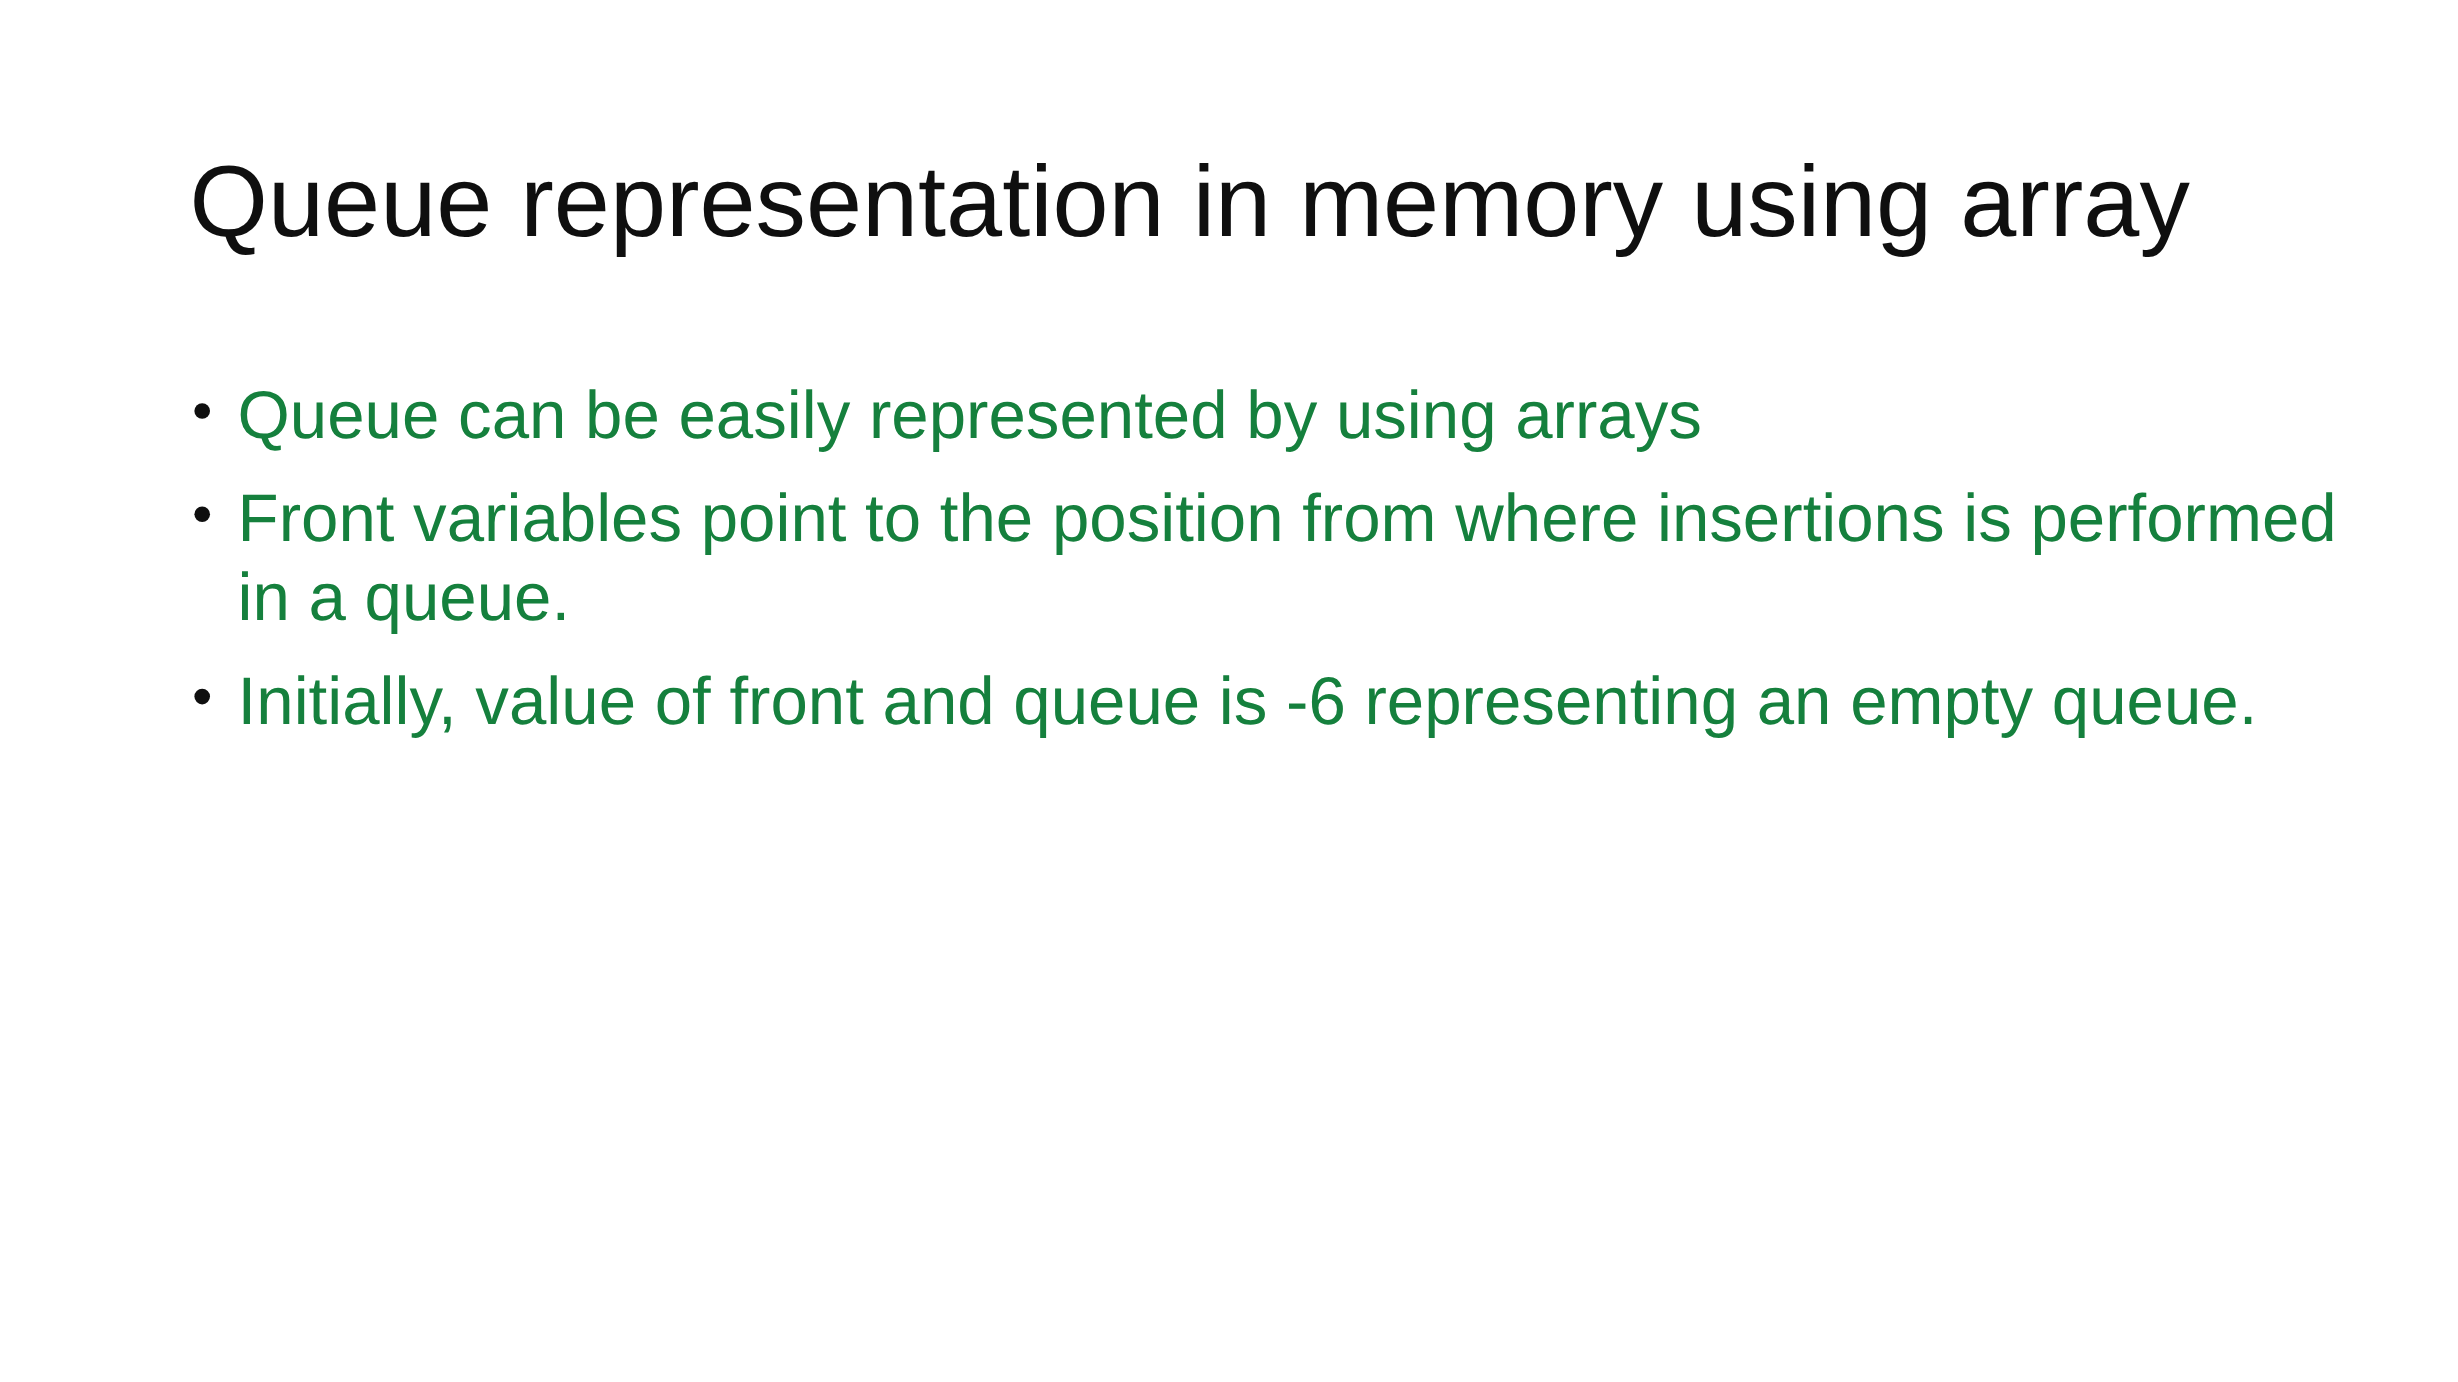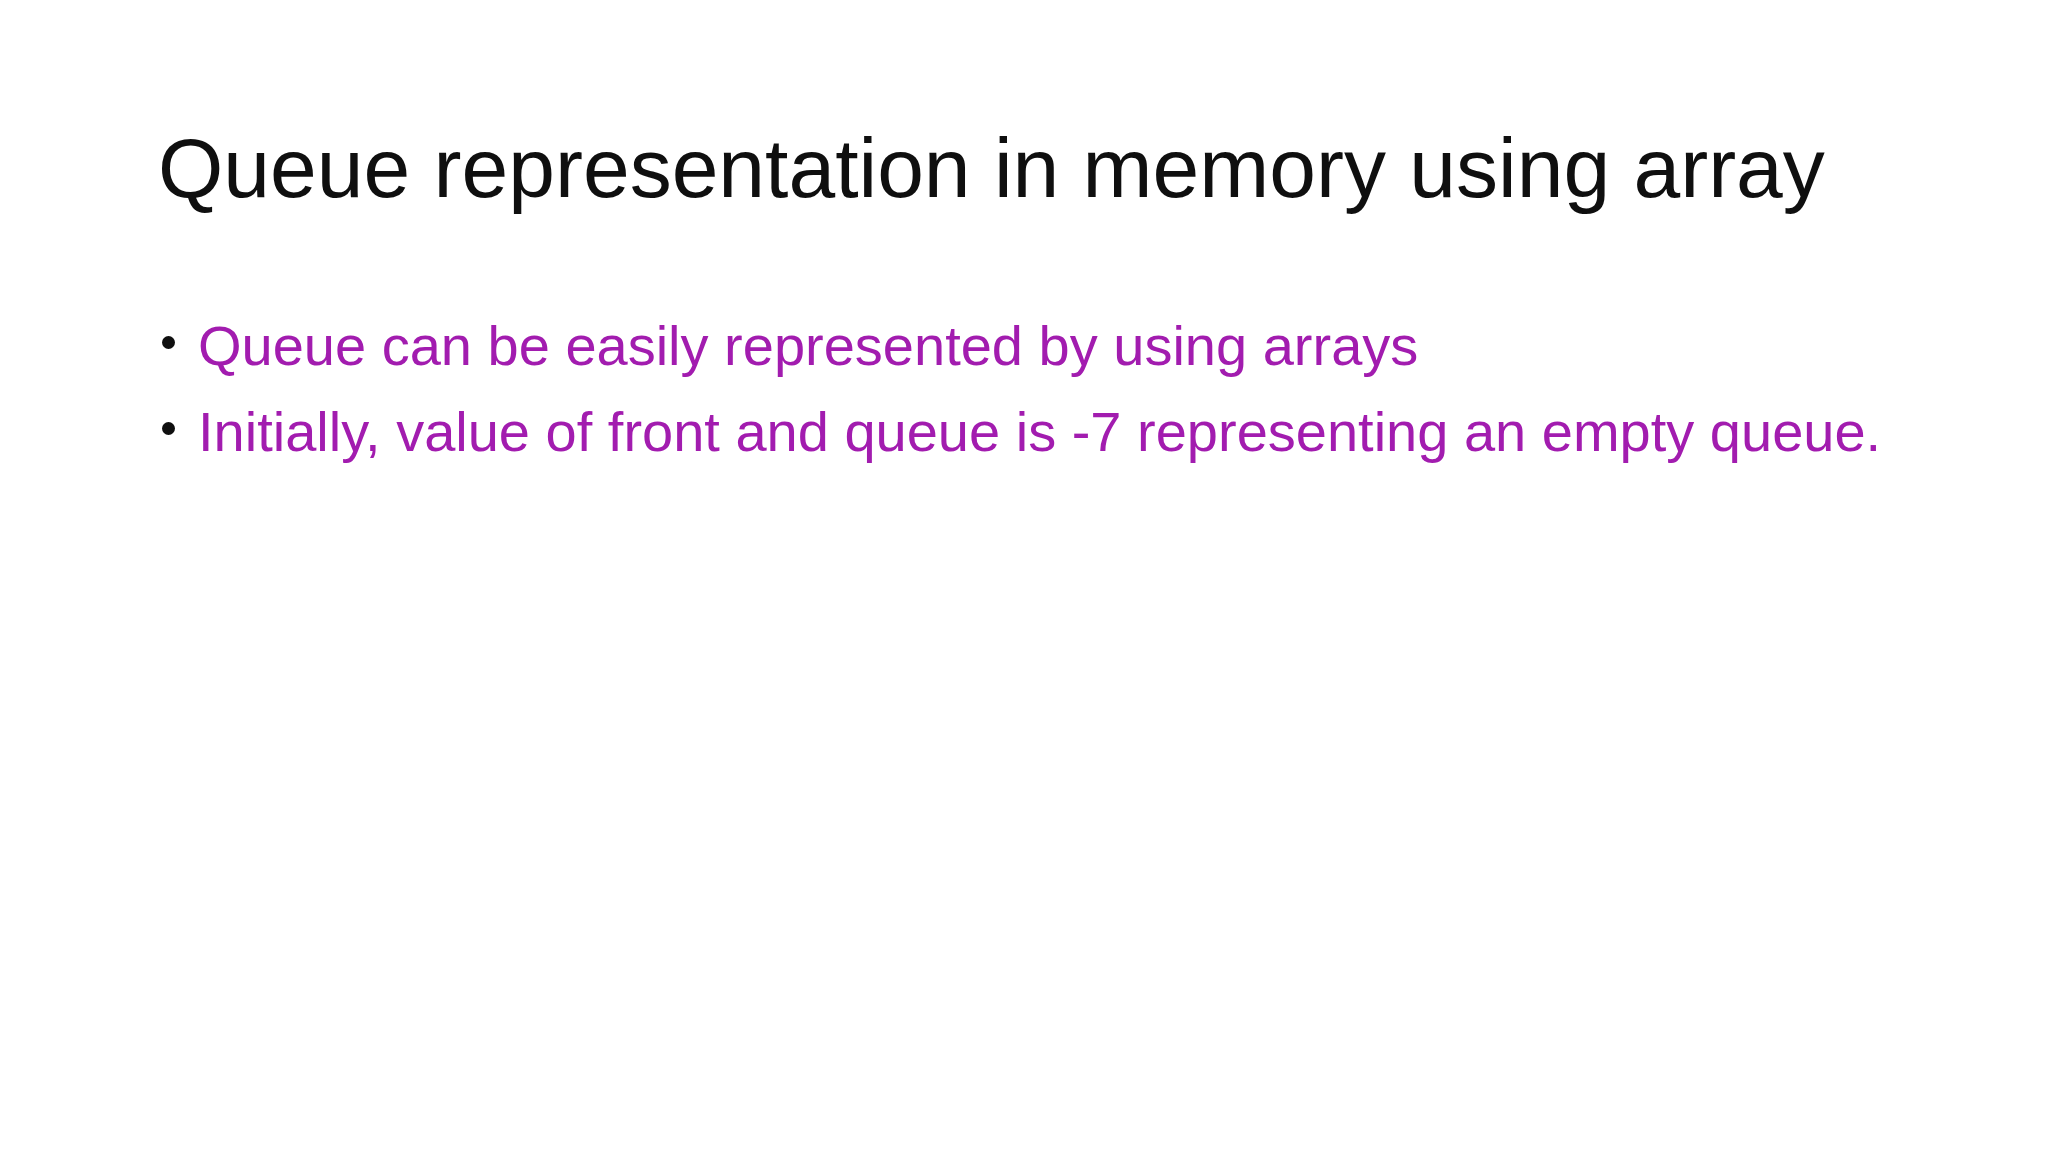--- a/index.html
+++ b/index.html
@@ -38,21 +38,21 @@
     padding: 0;
     list-style: none;
   }
   .bullet-item {
     position: relative;
     padding-left: 40px;
     margin: 0 0 20px 0;
     font-size: 56px;
     font-weight: 400;
     line-height: 66px;
-    color: #a21caf;
+    color: #15803d;
   }
   .bullet-marker {
     position: absolute;
     left: 4px;
     top: 23px;
     width: 13px;
     height: 13px;
     border-radius: 50%;
     background: #0f0f0f;
   }
@@ -63,16 +63,20 @@
 <div class="slide">
   <h1 class="slide-title">Queue representation in memory using array</h1>
 
   <ul class="bullet-list">
     <li class="bullet-item">
       <span class="bullet-marker"></span>
       <span>Queue can be easily represented by using arrays</span>
     </li>
     <li class="bullet-item">
       <span class="bullet-marker"></span>
-      <span>Initially, value of front and queue is -7 representing an empty queue.</span>
+      <span>Front variables point to the position from where insertions is performed in a queue.</span>
+    </li>
+    <li class="bullet-item">
+      <span class="bullet-marker"></span>
+      <span>Initially, value of front and queue is -6 representing an empty queue.</span>
     </li>
   </ul>
 </div>
 
 </body></html>

